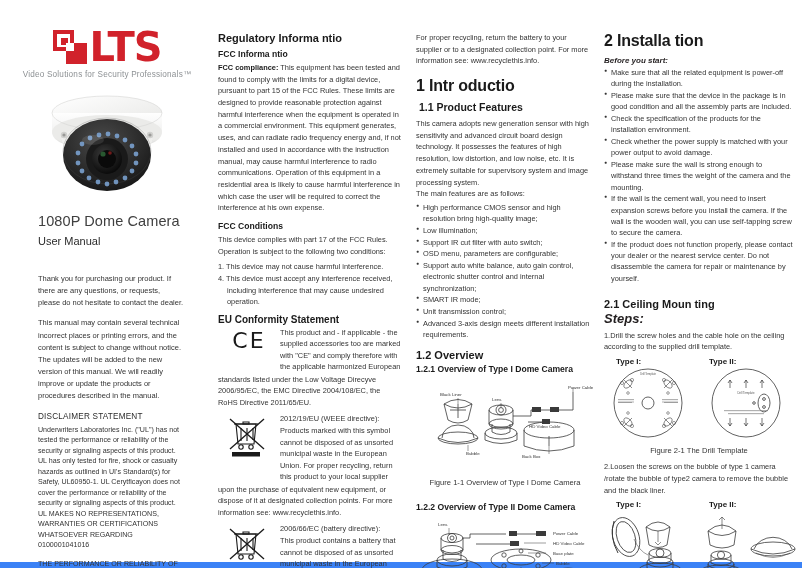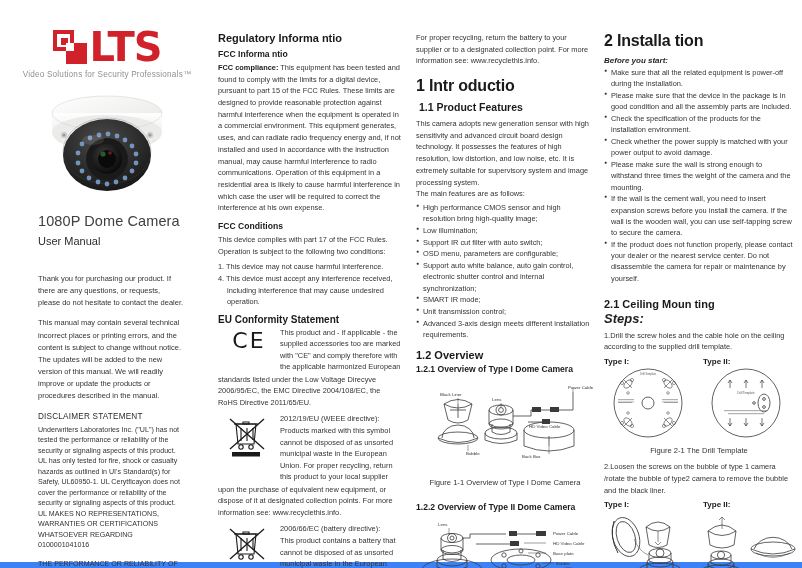--- a/index.html
+++ b/index.html
@@ -201,21 +201,21 @@
     font-size: 22px;
     letter-spacing: 2px;
     color: #1a1a1a;
     line-height: 1;
   }
   .type-label {
     font-size: 8px;
     font-weight: bold;
     color: #1a1a1a;
   }
-  .fig-pair { display: flex; gap: 8px; align-items: flex-end; }
+  .fig-pair { display: flex; gap: 8px; align-items: flex-end; margin-left: 12px; }
   .fig-pair > div { flex: 1; }
 </style>
 </head>
 <body>
 
 <div class="page">
 <div class="cols">
 
   <div class="col col1">
 

